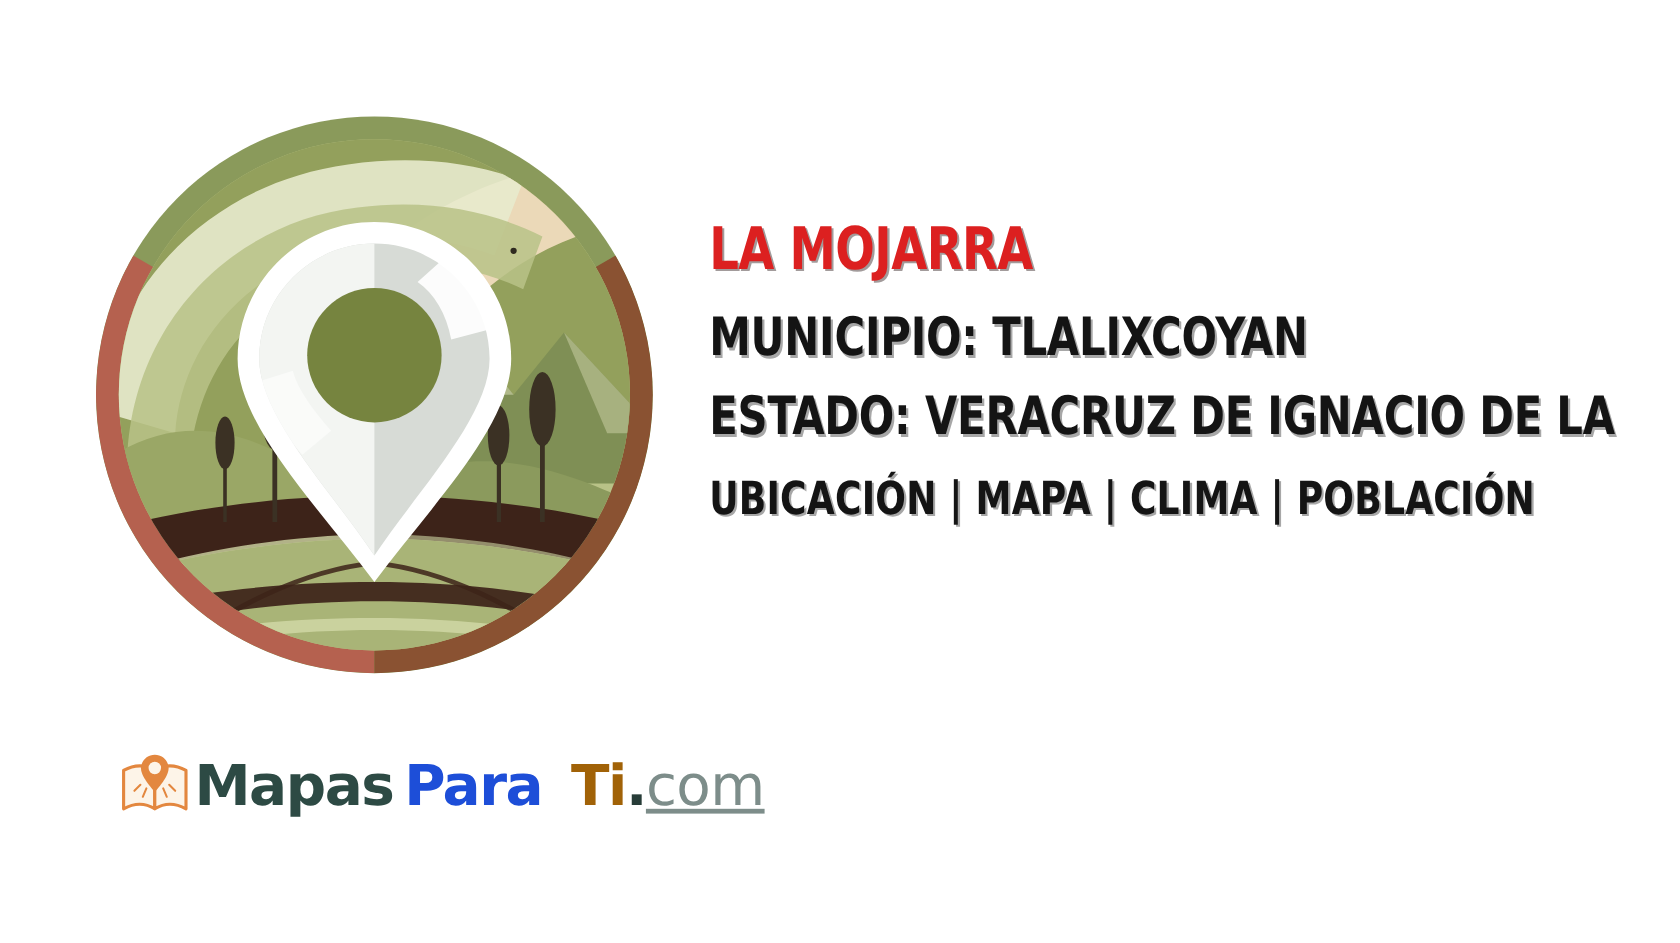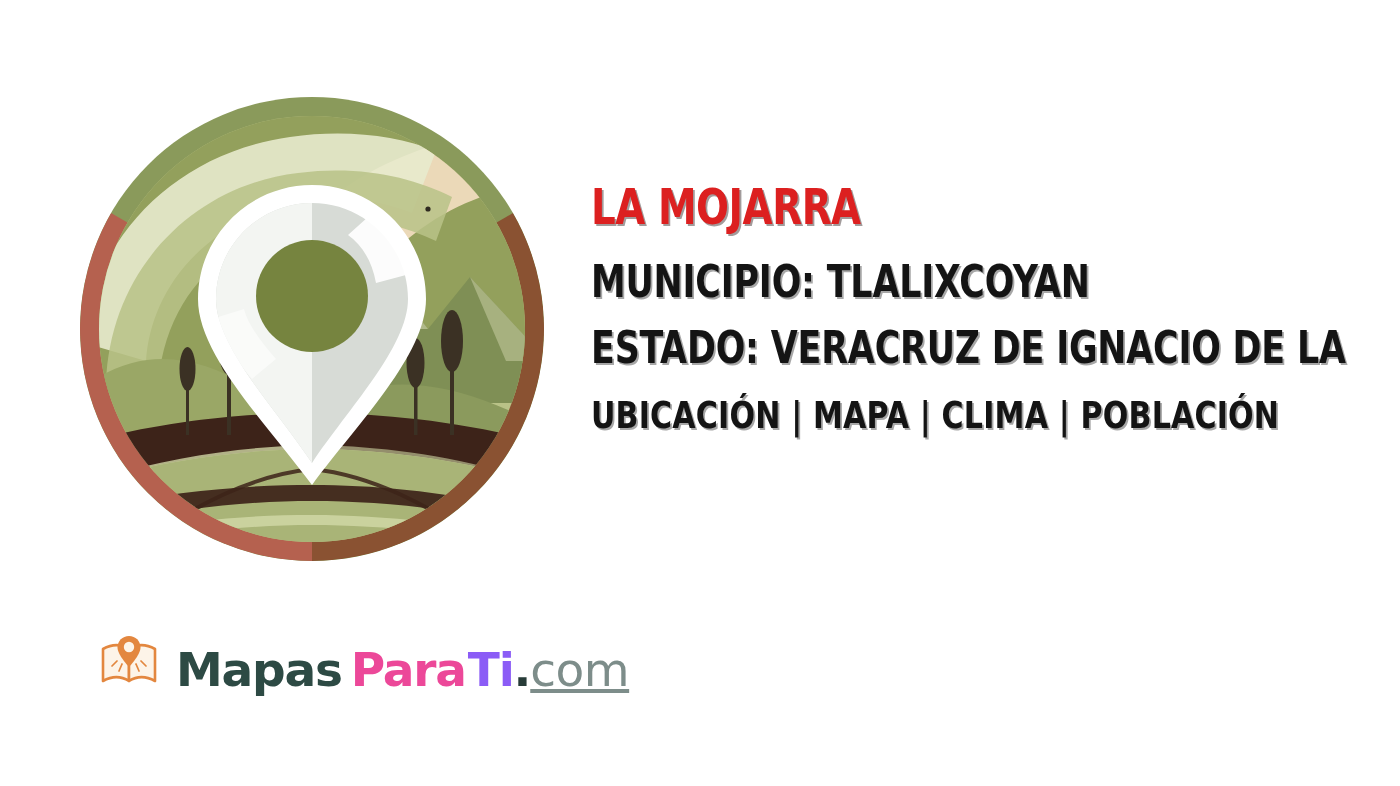--- a/index.html
+++ b/index.html
@@ -36,43 +36,43 @@
     width: 472px;
     height: 472px;
   }
 
   
   .brand {
     position: absolute;
     left: 98px;
     top: 617px;
     display: flex;
-    align-items: flex-end;
-    gap: 16px;
+    align-items: center;
+    gap: 2px;
     height: 76px;
   }
   .brand-mark {
     width: 62px;
     height: 62px;
     flex: 0 0 62px;
   }
   .brand-mark svg { display: block; width: 62px; height: 62px; }
 
   .brand-text {
     font-family: "DejaVu Sans", sans-serif;
     font-size: 47px;
     line-height: 1;
     letter-spacing: -1.2px;
     white-space: nowrap;
     display: flex;
     align-items: baseline;
   }
   .bt-mapas  { color: #2d4a44; font-weight: 700; }
-  .bt-parati { color: #ec4899; font-weight: 700; margin-left: 9px; }
-  .bt-ti     { color: #8b5cf6; font-weight: 700; margin-left: 2px; }
+  .bt-parati { color: #1d4ed8; font-weight: 700; margin-left: 9px; }
+  .bt-ti     { color: #a16207; font-weight: 700; margin-left: 24px; }
   .bt-dot    { color: #273c38; font-weight: 700; }
   .bt-com    { color: #7d8d8a; font-weight: 400; letter-spacing: -0.5px; text-decoration: underline; }
 
   
   .info {
     position: absolute;
     left: 591px;
     top: 180px;
     width: 830px;
   }

